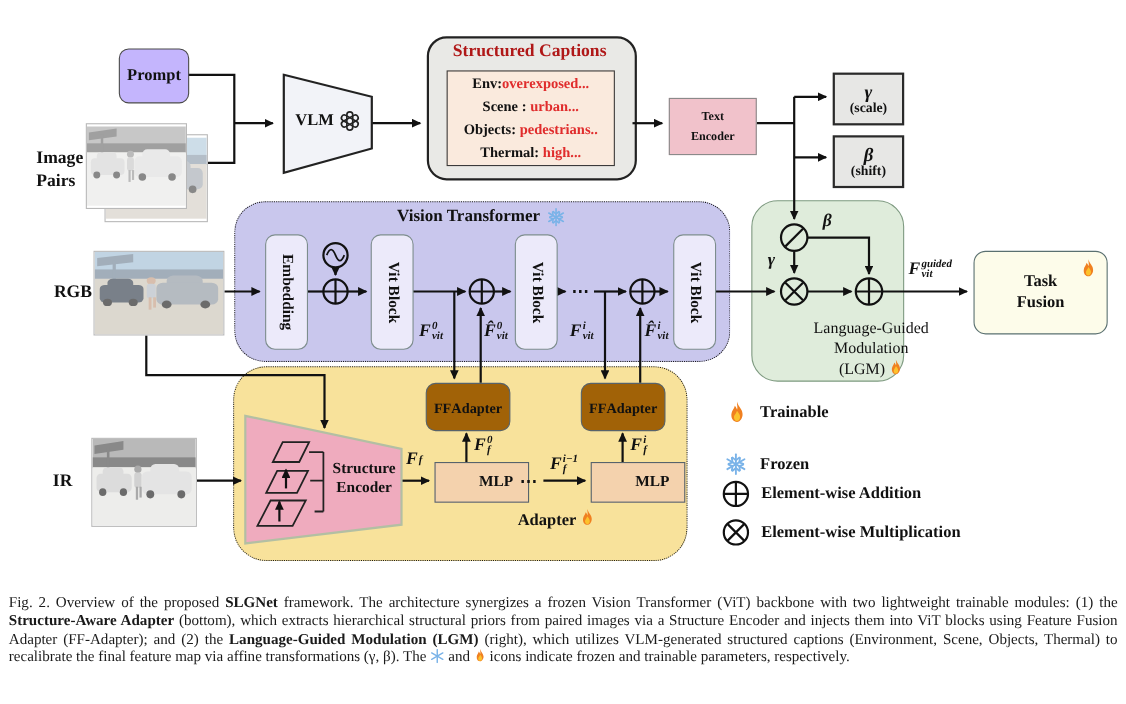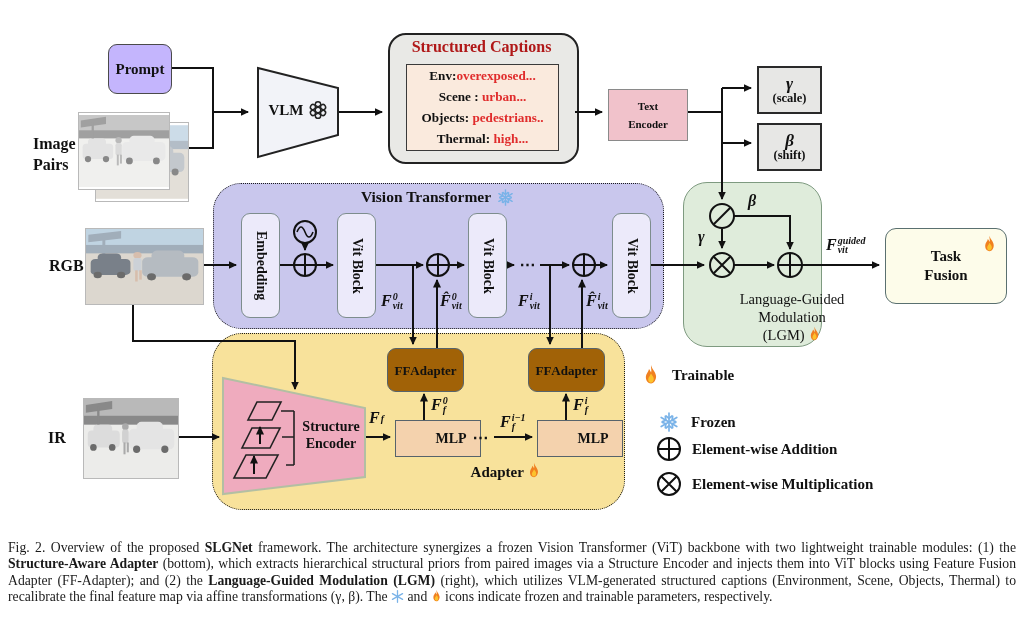--- a/index.html
+++ b/index.html
@@ -375,21 +375,21 @@
 
   <div class="abs z3 sa-title">
     <div><span>Adapter</span>
       <svg class="cap-ico" width="14" height="17" viewBox="0 0 20 24">
           <path d="M10 1 C11 6 15.2 8.2 15.6 13.2 C16 17 13.4 21.5 10 21.5 C6.6 21.5 4 18.5 4.3 13.8 C4.6 10 7.2 8.6 7.8 5.2 C9 6.8 9.6 7.8 10.1 9.3 C11 6.8 9.6 3.6 10 1 Z" fill="#f08020"></path>
           <path d="M10.2 10.5 C11.6 12.8 13.2 13.9 13.1 16.8 C13 19 11.6 20.6 9.9 20.6 C8.1 20.6 6.8 19 6.9 16.6 C7 14.3 9.3 13 9.6 10.9 Z" fill="#fcc22c"></path>
         </svg>
     </div>
   </div>
 
-  <div class="abs z3 legend-row" style="left:642px;top:364px;">
+  <div class="abs z3 legend-row" style="left:661px;top:364px;">
     <svg width="18" height="22" viewBox="0 0 20 24">
         <path d="M10 1 C11 6 15.2 8.2 15.6 13.2 C16 17 13.4 21.5 10 21.5 C6.6 21.5 4 18.5 4.3 13.8 C4.6 10 7.2 8.6 7.8 5.2 C9 6.8 9.6 7.8 10.1 9.3 C11 6.8 9.6 3.6 10 1 Z" fill="#f08020"></path>
         <path d="M10.2 10.5 C11.6 12.8 13.2 13.9 13.1 16.8 C13 19 11.6 20.6 9.9 20.6 C8.1 20.6 6.8 19 6.9 16.6 C7 14.3 9.3 13 9.6 10.9 Z" fill="#fcc22c"></path>
       </svg>
     <span>Trainable</span>
   </div>
   <div class="abs z3 legend-row" style="left:659px;top:412px;">
     <svg width="20" height="20" viewBox="-10 -10 20 20">
       <g stroke="#7ab3e8" stroke-width="1.7" stroke-linecap="round">
         <g>

